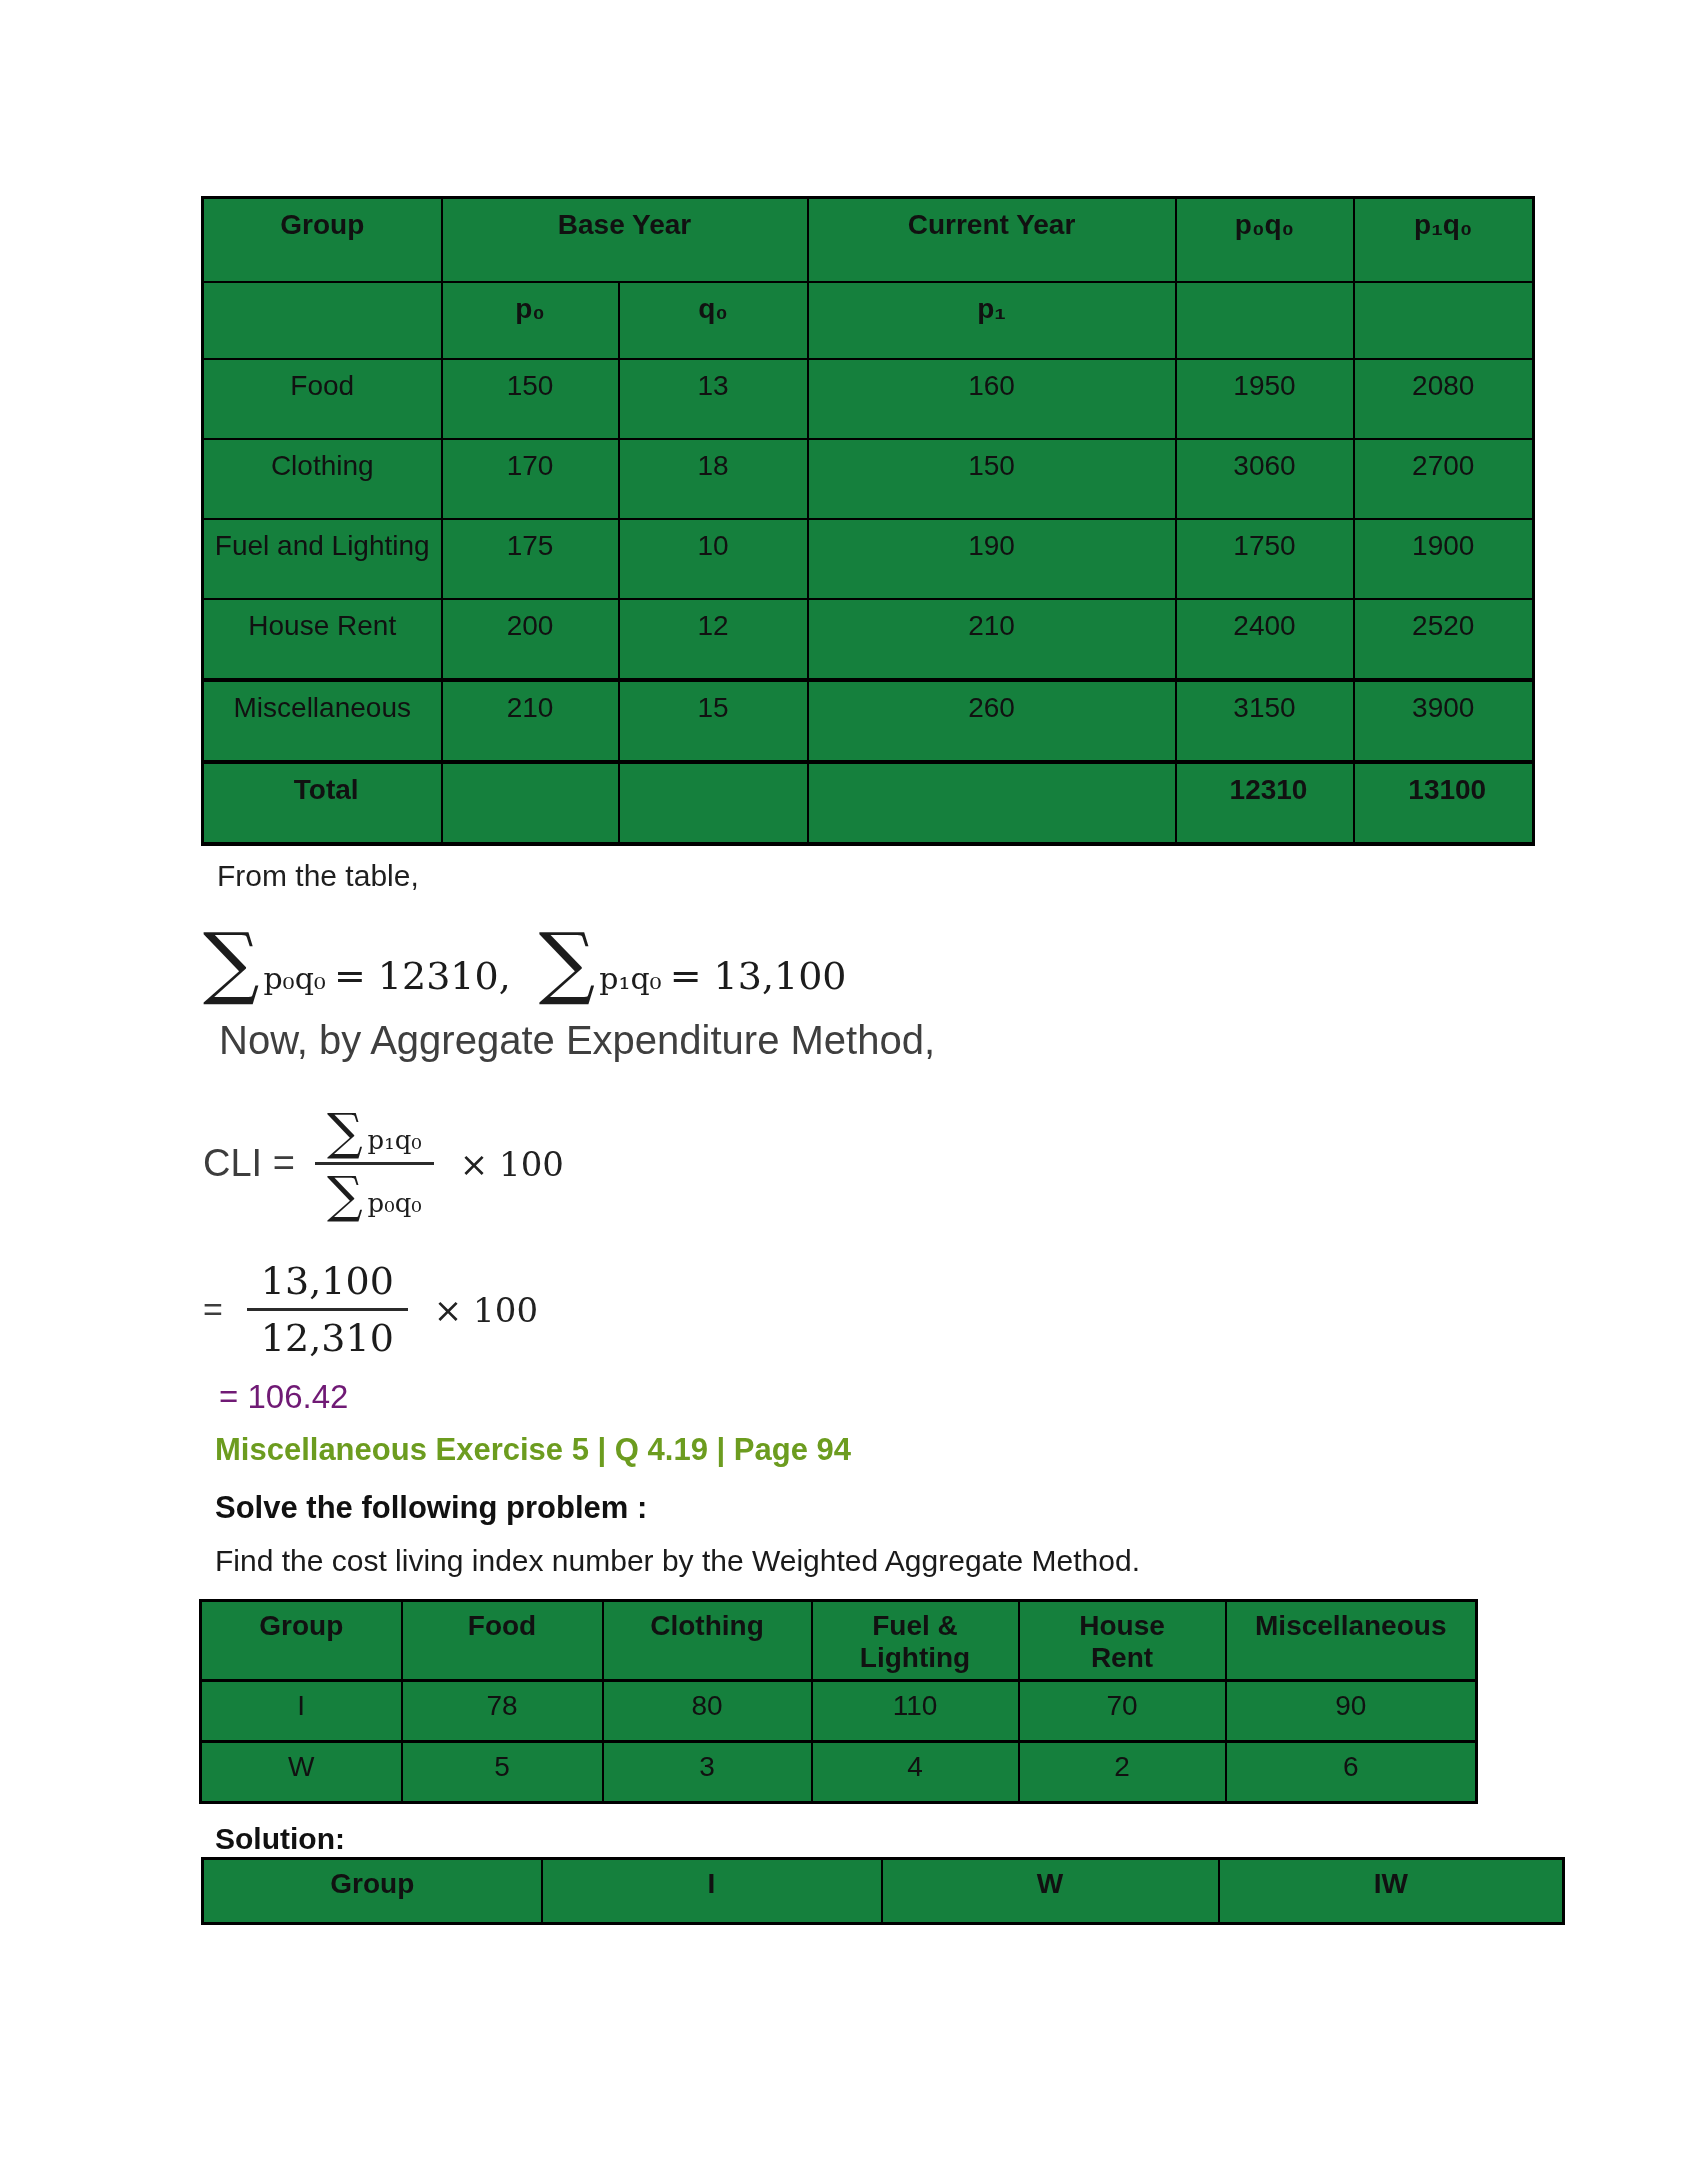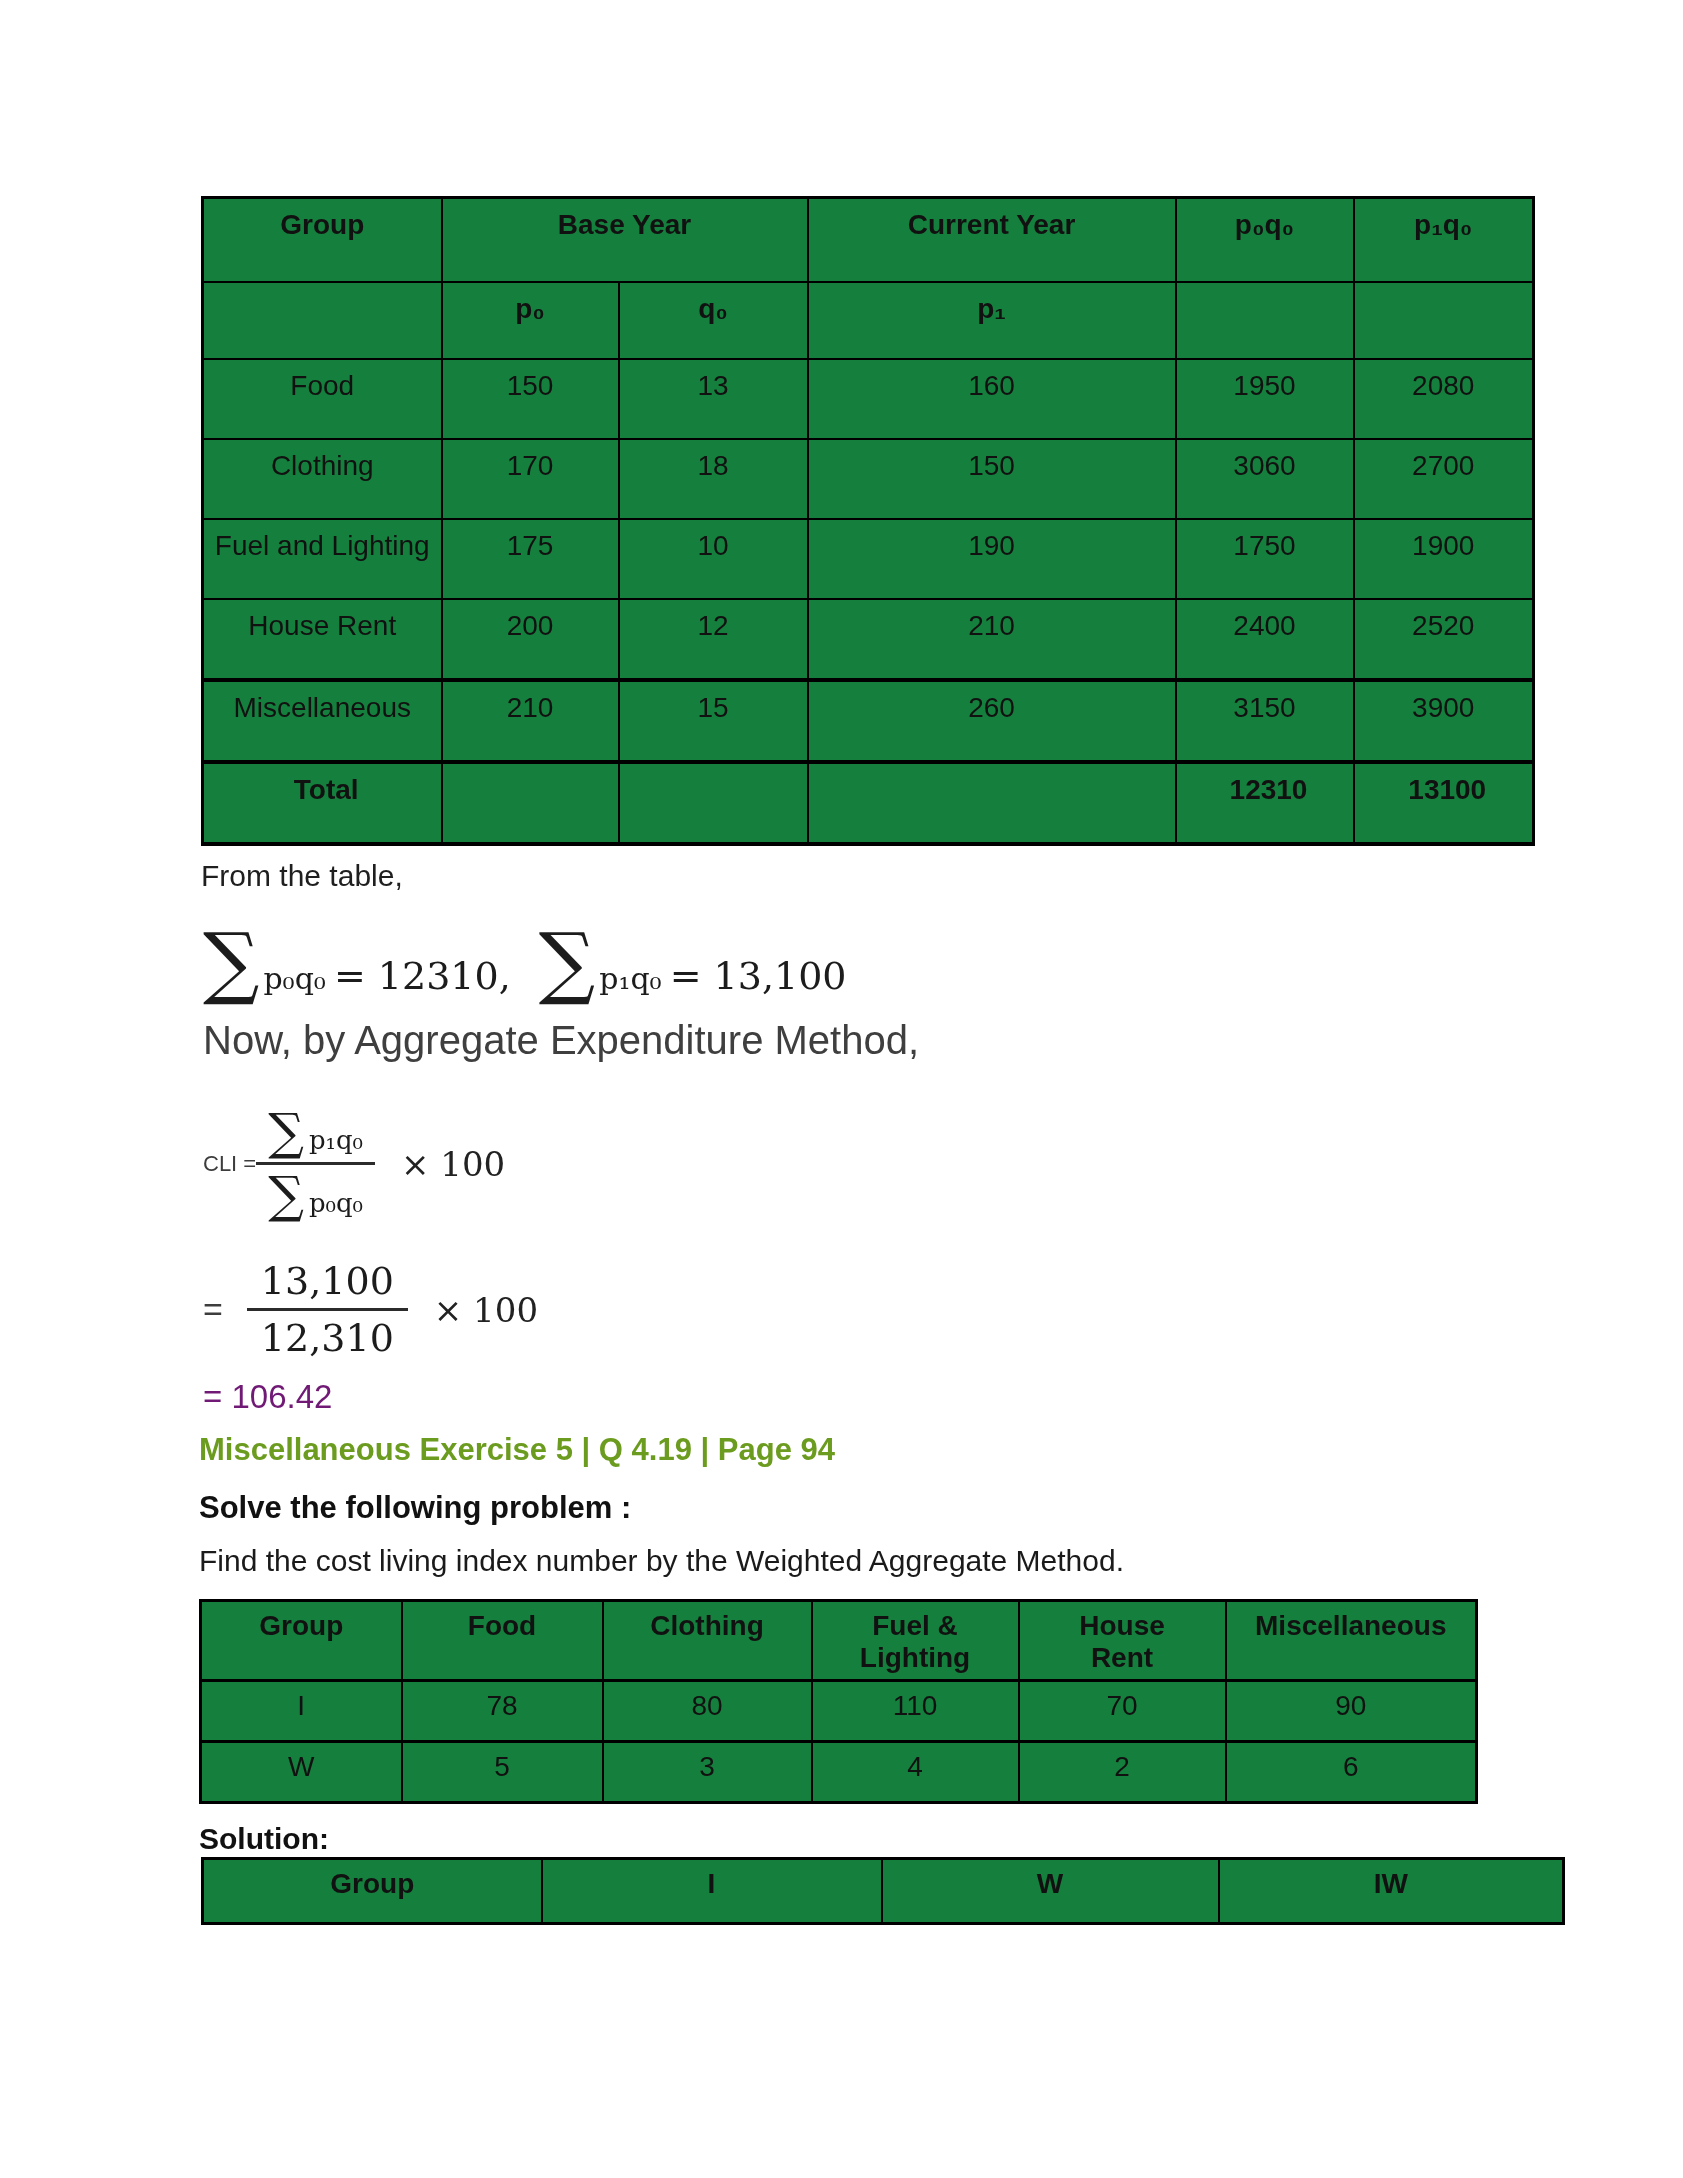--- a/index.html
+++ b/index.html
@@ -25,37 +25,37 @@
       padding:8px 4px 0 4px;font-size:28px;line-height:1.15;color:#111;}
   .t2 th{font-weight:bold;white-space:pre-line;}
   .t2 tr.head th{height:69px;}
   .t2 tr.data td{height:50px;border-top-width:3px;}
 
   .t3{left:201px;top:1857px;width:1359px;border:3px solid #000;}
   .t3 th{border:2px solid #000;vertical-align:top;text-align:center;
       padding:8px 4px 0 4px;font-size:28px;font-weight:bold;height:54px;color:#111;}
 
   
-  .abs{position:absolute;}
+  .abs{position:absolute;margin-left:16px;}
   .body-text{left:201px;font-size:30px;color:#1f1f1f;}
   .method-line{left:203px;top:1018px;font-size:40px;color:#3f3f3f;}
   .heading-green{left:199px;top:1432px;font-size:31px;font-weight:bold;}
   .solve-line{left:199px;top:1490px;font-size:31px;font-weight:bold;color:#111;}
   .find-line{left:199px;top:1544px;font-size:30px;color:#1a1a1a;}
   .solution-line{left:199px;top:1822px;font-size:30px;font-weight:bold;color:#111;}
   .result-line{left:203px;top:1378px;font-size:33px;color:#701a75;}
   .math-line{position:absolute;left:203px;top:923px;display:flex;align-items:baseline;color:#1c1c1c;}
   .msum{font-family:"DejaVu Serif","Liberation Serif",serif;font-size:79px;line-height:1;}
   .mexpr{font-family:"DejaVu Serif","Liberation Serif",serif;font-size:30px;margin:0 8px 0 4px;}
   .mval{font-family:"DejaVu Serif","Liberation Serif",serif;font-size:38px;margin-right:28px;}
 
   .formula{position:absolute;display:flex;align-items:center;color:#1c1c1c;}
   .cli-formula{left:203px;top:1107px;}
   .cli-sub{left:203px;top:1259px;}
-  .glabel{font-size:22px;color:#3d3d3d;}
+  .glabel{font-size:38px;color:#3d3d3d;margin-right:20px;}
   .cli-sub .glabel{font-size:34px;margin-right:24px;}
   .frac{display:inline-flex;flex-direction:column;align-items:center;}
   .frac .bar{align-self:stretch;height:0;border-top:3px solid #2b2b2b;margin:5px 0;}
   .num,.den{display:flex;align-items:baseline;justify-content:center;padding:0 12px;}
   .fsum{font-family:"DejaVu Serif","Liberation Serif",serif;font-size:50px;line-height:1;}
   .fexpr{font-family:"DejaVu Serif","Liberation Serif",serif;font-size:26px;margin-left:5px;}
   .fnum{font-family:"DejaVu Serif","Liberation Serif",serif;font-size:38px;padding:0 14px;}
   .gtimes{font-family:"DejaVu Serif","Liberation Serif",serif;font-size:34px;margin-left:26px;color:#222;}
 </style>
 </head>

